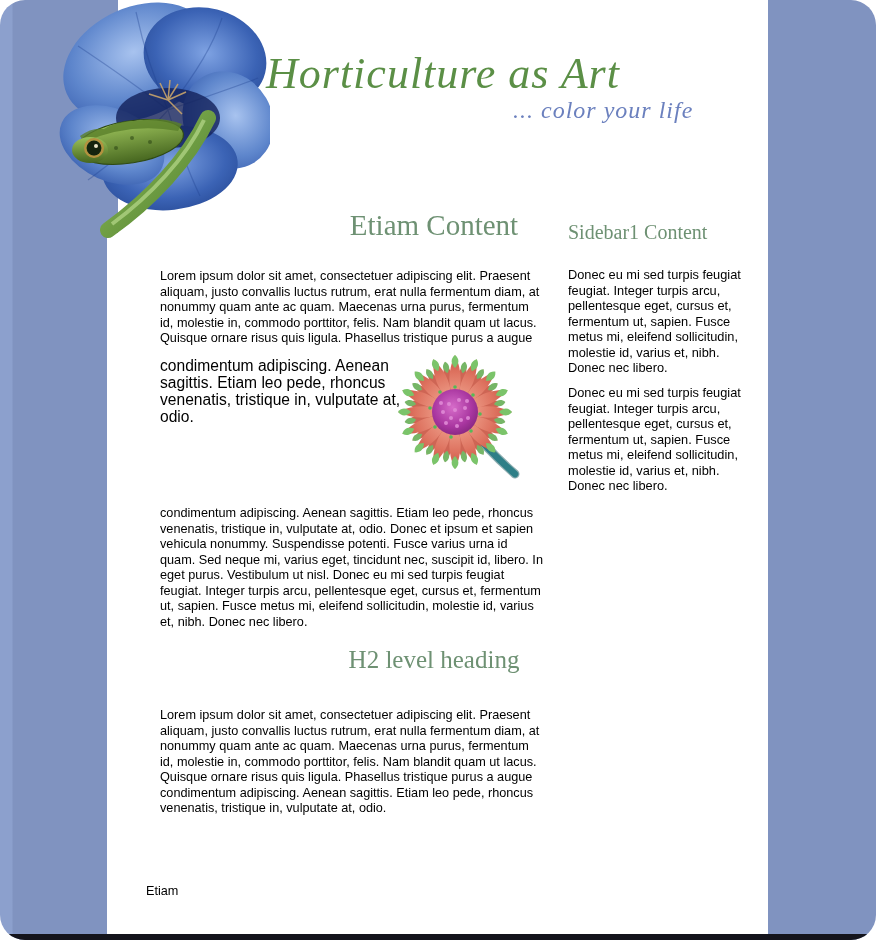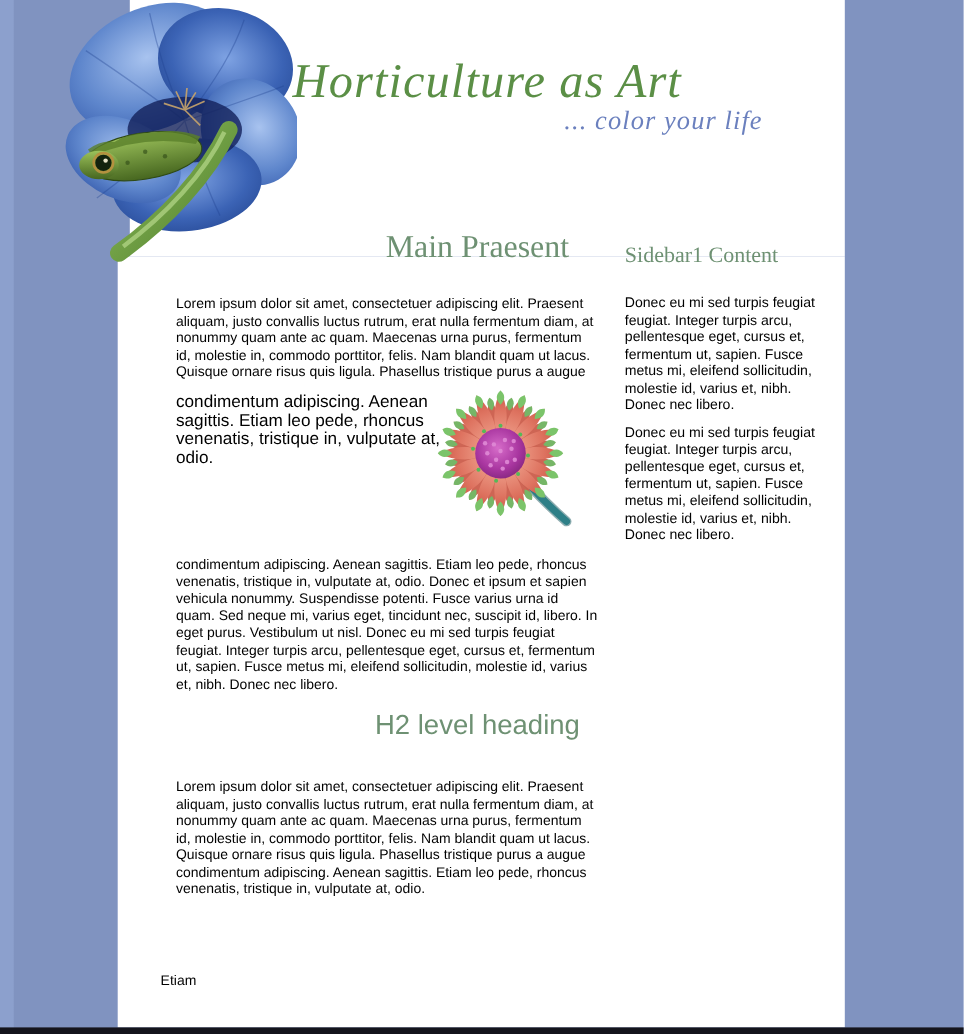--- a/index.html
+++ b/index.html
@@ -1,33 +1,33 @@
 <!DOCTYPE html>
 <html><head>
 <meta charset="utf-8">
 <style>
   html,body{margin:0;padding:0;}
   body{font-family:"Liberation Sans", sans-serif;}
   .page{position:relative;width:876px;height:940px;overflow:hidden;
-        background:linear-gradient(90deg,#8CA0CD 0px,#8CA0CD 12px,#8093C0 13px,#8093C0 100%);}
+        background:linear-gradient(90deg,#8CA0CD 0px,#8CA0CD 12px,#8093C0 13px,#8093C0 100%);border-radius:25px;}
   .header-box{position:absolute;left:118px;top:0;width:650px;height:233px;background:#FFFFFF;}
   .content-box{position:absolute;left:107px;top:233px;width:661px;height:701px;background:#FFFFFF;}
   .bottom-bar{position:absolute;left:0;top:934px;width:880px;height:6px;background:#14141C;}
   .logo{position:absolute;left:50px;top:0;width:220px;height:240px;}
   .site-title{position:absolute;left:266px;top:52px;width:420px;
       font-family:"Liberation Serif", serif;font-style:italic;font-size:44px;line-height:44px;
       color:#5B8F46;letter-spacing:1px;white-space:nowrap;}
   .site-tagline{position:absolute;left:494px;top:97px;width:220px;
       font-family:"Liberation Serif", serif;font-style:italic;font-size:24px;line-height:26px;
       color:#6B80BE;letter-spacing:1px;white-space:nowrap;margin-left:19px;}
   .main-heading{position:absolute;left:148px;top:209px;width:572px;margin:0;
       font-family:"Liberation Serif", serif;font-weight:normal;font-size:29px;line-height:33px;
       color:#6E9173;text-align:center;}
   .h2-heading{position:absolute;left:148px;top:645px;width:572px;margin:0;
-      font-family:Liberation Sans, sans-serif;font-weight:normal;font-size:25px;line-height:29px;
+      font-family:Liberation Serif, serif;font-weight:normal;font-size:25px;line-height:29px;
       color:#6E9173;text-align:center;}
   .bodytext{position:absolute;margin:12px;color:#000000;font-size:12.7px;line-height:15.5px;}
   .p1{left:148px;top:257px;width:385px;}
   .p2{left:148px;top:345px;width:250px;font-size:15.6px;line-height:17px;}
   .p3{left:148px;top:494px;width:385px;}
   .p4{left:148px;top:696px;width:385px;}
   .gerbera{position:absolute;left:383px;top:350px;width:150px;height:135px;}
   .sidebar{position:absolute;left:568px;top:221px;width:174px;}
   .sidebar h3{margin:0 0 23px 0;font-family:"Liberation Serif", serif;font-weight:normal;
       font-size:20px;line-height:23px;color:#6E9173;}
@@ -95,21 +95,21 @@
       <circle cx="46" cy="146" r="2" fill="#E8E3C8"></circle>
       <circle cx="82" cy="138" r="2" fill="#2F4A15" opacity="0.6"></circle>
       <circle cx="100" cy="142" r="2" fill="#2F4A15" opacity="0.6"></circle>
       <circle cx="66" cy="148" r="2" fill="#2F4A15" opacity="0.6"></circle>
     </g>
   </svg>
 
   <div class="site-title">Horticulture as Art</div>
   <div class="site-tagline">... color your life</div>
 
-  <h1 class="main-heading">Main Praesent</h1>
+  <h1 class="main-heading">Etiam Content</h1>
   <p class="bodytext p1">Lorem ipsum dolor sit amet, consectetuer adipiscing elit. Praesent aliquam, justo convallis luctus rutrum, erat nulla fermentum diam, at nonummy quam ante ac quam. Maecenas urna purus, fermentum id, molestie in, commodo porttitor, felis. Nam blandit quam ut lacus. Quisque ornare risus quis ligula. Phasellus tristique purus a augue</p>
   <p class="bodytext p2">condimentum adipiscing. Aenean sagittis. Etiam leo pede, rhoncus venenatis, tristique in, vulputate at, odio.</p>
 
   <svg class="gerbera" viewBox="0 0 150 135" aria-hidden="true">
     <defs>
       <linearGradient id="gp" x1="0" y1="1" x2="0" y2="0">
         <stop offset="0" stop-color="#EFA18C"></stop>
           <stop offset="0.6" stop-color="#DE7360"></stop>
           <stop offset="1" stop-color="#C95443"></stop>
       </linearGradient>

